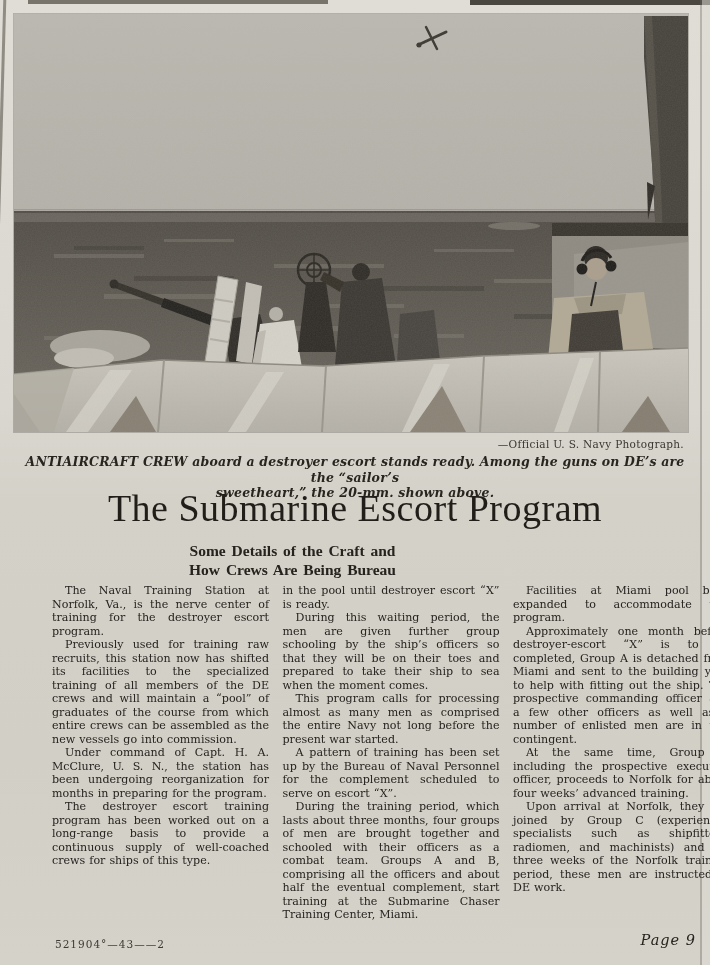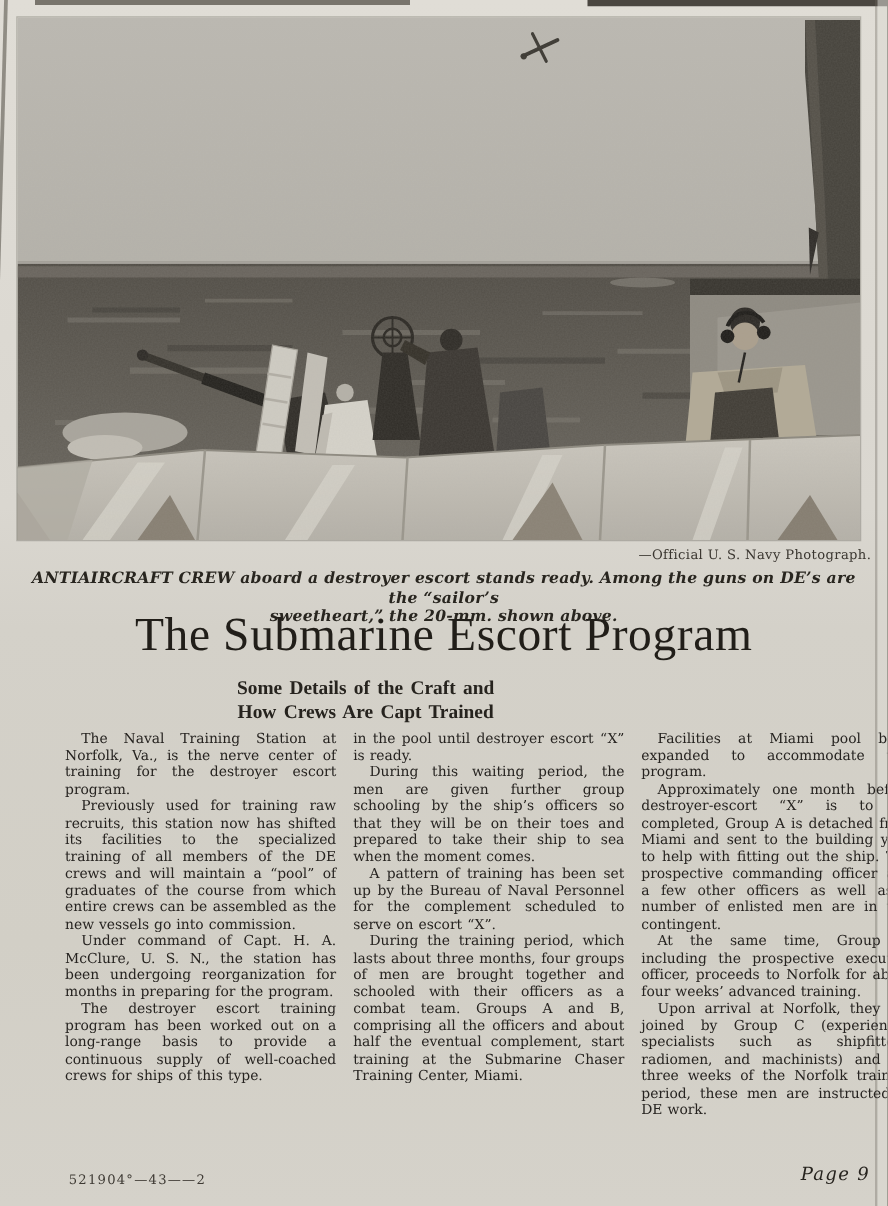--- a/index.html
+++ b/index.html
@@ -11,21 +11,21 @@
   
   .edge-top-a{position:absolute;left:28px;top:0;width:300px;height:4px;background:#4b473f;opacity:.7;}
   .edge-top-b{position:absolute;left:470px;top:0;width:240px;height:5px;background:#2f2c26;opacity:.85;}
   .edge-left{position:absolute;left:-2px;top:-6px;width:3px;height:390px;background:#4e4a42;opacity:.55;transform:rotate(1.6deg);}
   .edge-right-crease{position:absolute;left:700px;top:0;width:2px;height:965px;background:rgba(105,100,92,.35);}
   .edge-right-strip{position:absolute;left:702px;top:0;width:8px;height:965px;background:#dddad3;opacity:.55;}
 
   .photo{position:absolute;left:14px;top:14px;width:674px;height:418px;outline:1px solid rgba(95,91,83,.35);}
   .photo svg{display:block;}
 
-  .credit{position:absolute;right:13px;top:438px;font-size:10.5px;letter-spacing:.3px;color:#3a3630;}
+  .credit{position:absolute;right:26px;top:438px;font-size:10.5px;letter-spacing:.3px;color:#3a3630;}
   .caption{position:absolute;left:25px;top:454px;width:660px;text-align:center;
     font-style:italic;font-weight:bold;font-size:12.5px;line-height:15.5px;color:#28251f;letter-spacing:.2px;}
   .title{position:absolute;left:0;top:487px;width:710px;text-align:center;
     font-family:"Liberation Serif","DejaVu Serif",serif;font-size:38px;line-height:42px;color:#211e19;letter-spacing:.5px;}
   .subtitle{position:absolute;left:0;top:541px;width:585px;text-align:center;
     font-weight:bold;font-size:15.5px;line-height:19px;color:#26231e;word-spacing:2px;
     font-family:"Liberation Serif","DejaVu Serif",serif;}
 
   .cols{position:absolute;left:20px;top:584px;width:678px;display:flex;justify-content:space-between;margin-left:32px;}
   .col{width:217px;font-size:11.1px;line-height:13.5px;text-align:justify;color:#262320;
@@ -193,33 +193,34 @@
 
   <div class="credit">—Official U. S. Navy Photograph.</div>
   <div class="caption">
     <div>ANTIAIRCRAFT CREW aboard a destroyer escort stands ready.  Among the guns on DE’s are the “sailor’s</div>
     <div>sweetheart,” the 20-mm. shown above.</div>
   </div>
 
   <div class="title">The Submarine Escort Program</div>
   <div class="subtitle">
     <div>Some Details of the Craft and</div>
-    <div>How Crews Are Capt Trained</div>
+    <div>How Crews Are Being Bureau</div>
   </div>
 
   <div class="cols">
       <div class="col">
         <p class="ind">The Naval Training Station at Norfolk, Va., is the nerve center of training for the destroyer escort program.</p>
         <p class="ind">Previously used for training raw recruits, this station now has shifted its facilities to the specialized training of all members of the DE crews and will maintain a “pool” of graduates of the course from which entire crews can be assembled as the new vessels go into commission.</p>
         <p class="ind">Under command of Capt. H. A. McClure, U. S. N., the station has been undergoing reorganization for months in preparing for the program.</p>
         <p class="ind">The destroyer escort training program has been worked out on a long-range basis to provide a continuous supply of well-coached crews for ships of this type.</p>
       </div>
       <div class="col">
         <p>in the pool until destroyer escort “X” is ready.</p>
         <p class="ind">During this waiting period, the men are given further group schooling by the ship’s officers so that they will be on their toes and prepared to take their ship to sea when the moment comes.</p>
+        <p class="ind">This program calls for processing almost as many men as comprised the entire Navy not long before the present war started.</p>
         <p class="ind">A pattern of training has been set up by the Bureau of Naval Personnel for the complement scheduled to serve on escort “X”.</p>
         <p class="ind">During the training period, which lasts about three months, four groups of men are brought together and schooled with their officers as a combat team.  Groups A and B, comprising all the officers and about half the eventual complement, start training at the Submarine Chaser Training Center, Miami.</p>
       </div>
       <div class="col">
         <p class="ind">Facilities at Miami pool been expanded to accommodate this program.</p>
         <p class="ind">Approximately one month before destroyer-escort “X” is to be completed, Group A is detached from Miami and sent to the building yard to help with fitting out the ship. The prospective commanding officer and a few other officers as well as a number of enlisted men are in this contingent.</p>
         <p class="ind">At the same time, Group B, including the prospective executive officer, proceeds to Norfolk for about four weeks’ advanced training.</p>
         <p class="ind">Upon arrival at Norfolk, they are joined by Group C (experienced specialists such as shipfitters, radiomen, and machinists) and for three weeks of the Norfolk training period, these men are instructed in DE work.</p>
       </div>
     </div>

